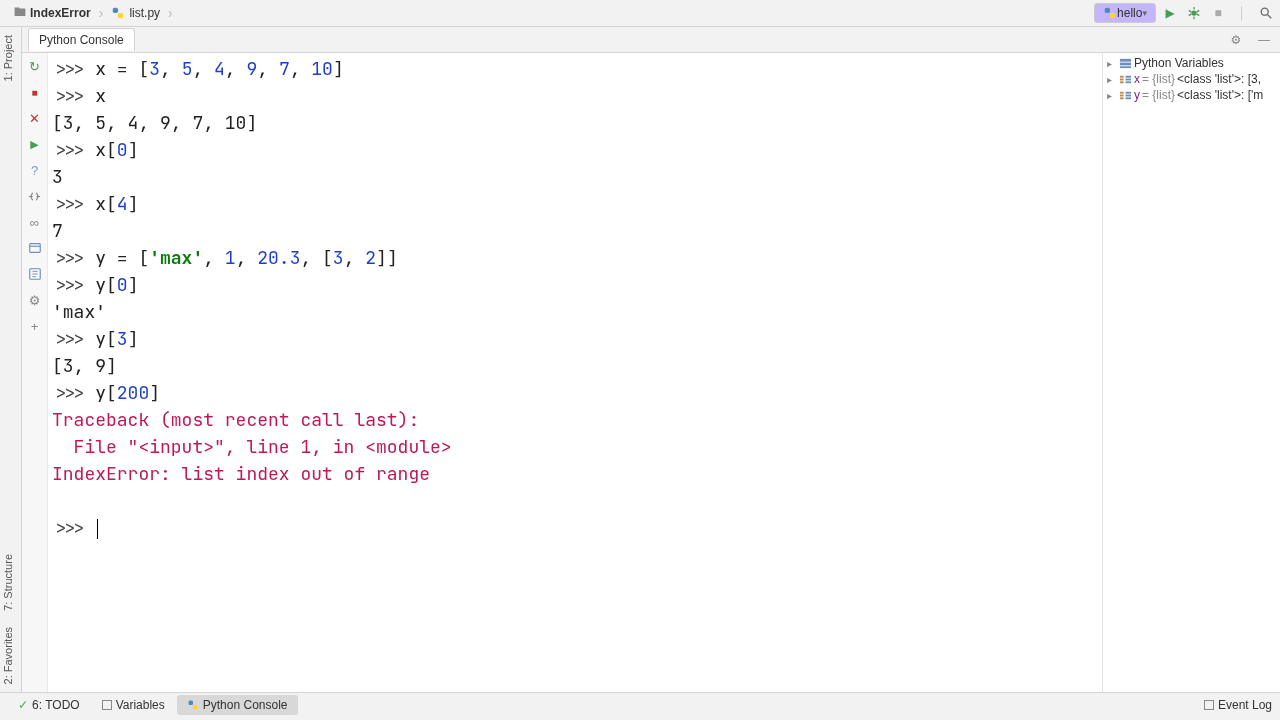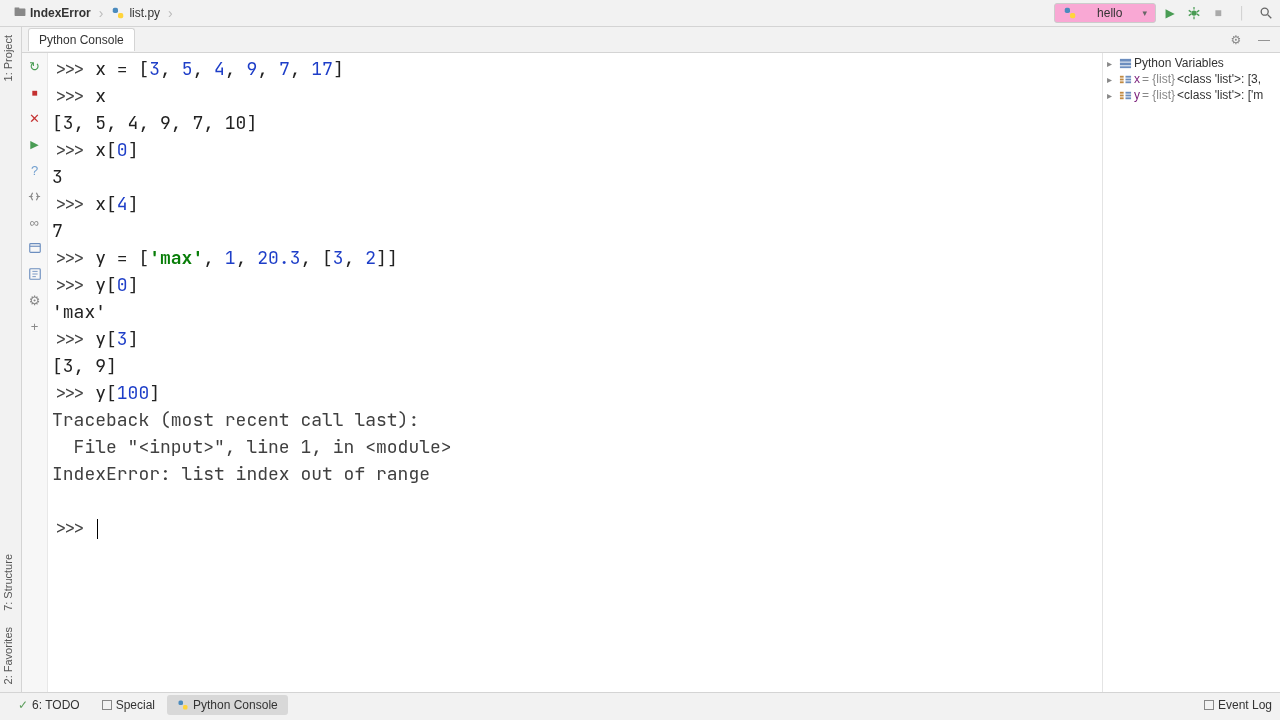--- a/index.html
+++ b/index.html
@@ -38,25 +38,25 @@
 .py-icon { width: 14px; height: 14px; }
 .breadcrumb-sep { color: #bbb; font-size: 14px; }
 .top-right {
   display: flex;
   align-items: center;
   gap: 4px;
 }
 .run-config {
   display: flex;
   align-items: center;
-  gap: 20px;
+  gap: 0;
   border: 1px solid #ccc;
   border-radius: 3px;
   padding: 2px 8px;
-  background: #f9a8d4;
+  background: #c4b5fd;
   height: 20px;
   font-size: 12px;
 }
 .chev-down { color: #666; font-size: 9px; }
 .toolbar-btn {
   width: 20px;
   height: 20px;
   display: flex;
   align-items: center;
   justify-content: center;
@@ -142,21 +142,21 @@
   font-size: 18px;
   line-height: 27px;
   padding: 2px 6px 0 4px;
   white-space: pre;
   color: #222;
   overflow: auto;
 }
 .prompt { color: #444; }
 .num { color: #1e3ec8; }
 .str { color: #087d08; font-weight: bold; }
-.error { color: #404040; }
+.error { color: #be185d; }
 .cursor {
   display: inline-block;
   width: 1px;
   height: 20px;
   background: #000;
   vertical-align: text-bottom;
   margin-left: 2px;
 }
 .vars-panel {
   width: 178px;
@@ -293,33 +293,33 @@
               <rect x="2" y="2" width="12" height="12" rx="1" fill="none" stroke="#6c8ebf" stroke-width="1.3"></rect>
               <line x1="5" y1="5" x2="11" y2="5" stroke="#6c8ebf"></line>
               <line x1="5" y1="8" x2="11" y2="8" stroke="#6c8ebf"></line>
               <line x1="5" y1="11" x2="9" y2="11" stroke="#6c8ebf"></line>
             </svg>
           </div>
         <div class="gutter-btn" style="color:#888;">⚙</div>
         <div class="gutter-btn" style="color:#888;">+</div>
       </div>
 
-      <div class="console-content"><span><span class="prompt">&gt;&gt;&gt; </span><span>x = [</span><span class="num">3</span><span>, </span><span class="num">5</span><span>, </span><span class="num">4</span><span>, </span><span class="num">9</span><span>, </span><span class="num">7</span><span>, </span><span class="num">17</span><span>]</span></span>
+      <div class="console-content"><span><span class="prompt">&gt;&gt;&gt; </span><span>x = [</span><span class="num">3</span><span>, </span><span class="num">5</span><span>, </span><span class="num">4</span><span>, </span><span class="num">9</span><span>, </span><span class="num">7</span><span>, </span><span class="num">10</span><span>]</span></span>
 <span><span class="prompt">&gt;&gt;&gt; </span><span>x</span></span>
 <span>[3, 5, 4, 9, 7, 10]</span>
 <span><span class="prompt">&gt;&gt;&gt; </span><span>x[</span><span class="num">0</span><span>]</span></span>
 <span>3</span>
 <span><span class="prompt">&gt;&gt;&gt; </span><span>x[</span><span class="num">4</span><span>]</span></span>
 <span>7</span>
 <span><span class="prompt">&gt;&gt;&gt; </span><span>y = [</span><span class="str">'max'</span><span>, </span><span class="num">1</span><span>, </span><span class="num">20.3</span><span>, [</span><span class="num">3</span><span>, </span><span class="num">2</span><span>]]</span></span>
 <span><span class="prompt">&gt;&gt;&gt; </span><span>y[</span><span class="num">0</span><span>]</span></span>
 <span>'max'</span>
 <span><span class="prompt">&gt;&gt;&gt; </span><span>y[</span><span class="num">3</span><span>]</span></span>
 <span>[3, 9]</span>
-<span><span class="prompt">&gt;&gt;&gt; </span><span>y[</span><span class="num">100</span><span>]</span></span>
+<span><span class="prompt">&gt;&gt;&gt; </span><span>y[</span><span class="num">200</span><span>]</span></span>
 <span class="error">Traceback (most recent call last):</span>
 <span class="error">  File "&lt;input&gt;", line 1, in &lt;module&gt;</span>
 <span class="error">IndexError: list index out of range</span>
 
 <span><span class="prompt">&gt;&gt;&gt; </span><span class="cursor"></span></span></div>
 
       <div class="vars-panel">
         <div class="var-row">
           <span class="expander">▸</span>
           <svg class="var-badge" viewBox="0 0 14 14">
@@ -363,21 +363,21 @@
 </div>
 
 <div class="bottom-bar">
   <div class="bottom-tabs">
     <div class="bottom-tab">
         <span style="color:#60a060;">✓</span>
         <span>6: TODO</span>
       </div>
     <div class="bottom-tab">
         <span class="sq-icon"></span>
-        <span>Special</span>
+        <span>Variables</span>
       </div>
     <div class="bottom-tab active">
         <svg width="12" height="12" viewBox="0 0 16 16">
           <rect x="2" y="2" width="6" height="6" rx="2" fill="#4b8bbe"></rect>
           <rect x="8" y="8" width="6" height="6" rx="2" fill="#ffd43b"></rect>
         </svg>
         <span>Python Console</span>
       </div>
   </div>
   <div class="event-log">

